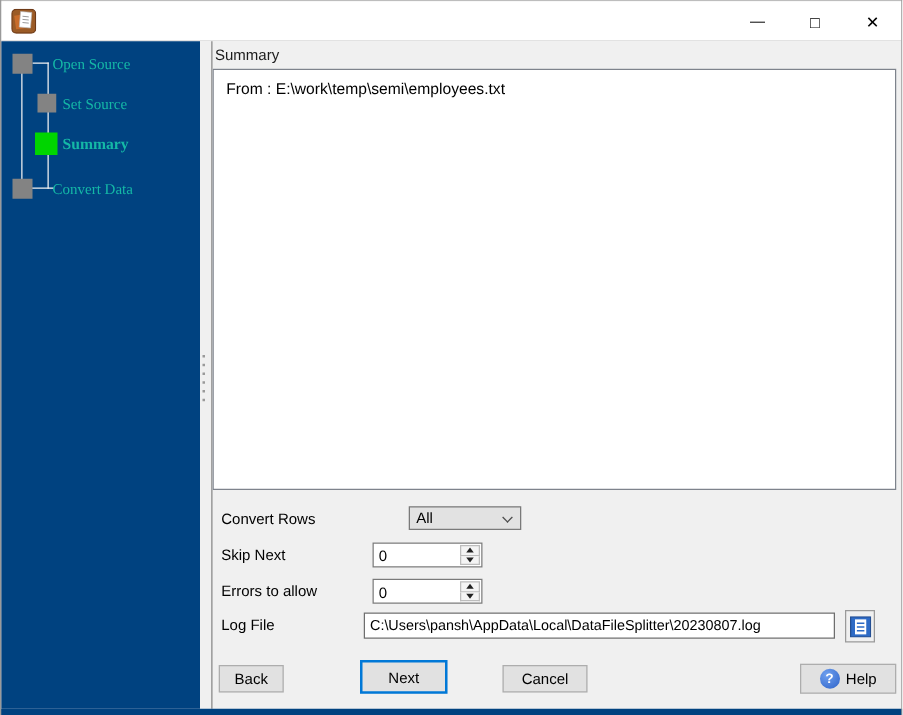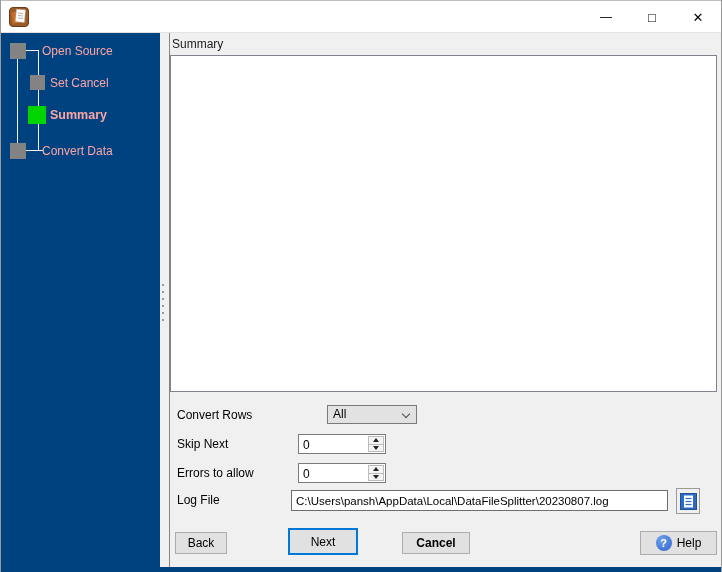--- a/index.html
+++ b/index.html
@@ -19,21 +19,21 @@
   .winbtn.min  { font-size:12px; }
   .winbtn.max  { font-size:13px; }
   .winbtn.close{ font-size:13px; }
 
   
   .sidebar { position:absolute; left:1px; top:33px; width:159px; height:534px; background:#004280; }
   .tree-line { position:absolute; background:#f2f2f2; }
   .step-sq { position:absolute; }
   .sq-gray { background:#838383; }
   .sq-green { background:#00d500; }
-  .step-label { position:absolute; color:#fca5a5; font-size:12px; white-space:nowrap; }
+  .step-label { position:absolute; color:#14b8a6; font-size:12px; white-space:nowrap;font-family:Liberation Serif, serif; }
   .step-label.active { font-weight:bold; font-size:12.5px; }
 
   
   .splitter { position:absolute; left:160px; top:33px; width:9px; height:534px; background:#f0f0f0; }
   .grip { position:absolute; left:2px; top:251px; display:flex; flex-direction:column; gap:5px; }
   .grip i { width:2px; height:2px; background:#9a9a9a; display:block; }
 
   
   .mainpanel { position:absolute; left:169px; top:33px; width:552px; height:534px; background:#f0f0f0; border-left:1px solid #868686; }
   .caption { position:absolute; left:2px; top:4px; font-size:12px; color:#1b1b1b; }
@@ -50,21 +50,21 @@
   .spinbtn + .spinbtn { border-top:none; }
   .arrow-up { width:0; height:0; border-left:3px solid transparent; border-right:3px solid transparent; border-bottom:4px solid #222; }
   .arrow-dn { width:0; height:0; border-left:3px solid transparent; border-right:3px solid transparent; border-top:4px solid #222; }
 
   .loginput { position:absolute; left:121px; top:457px; width:377px; height:21px; border:1px solid #6e6e6e; background:#fff; font-family:"Liberation Sans", sans-serif; font-size:11.5px; padding:0 4px; color:#000; }
   .viewlog { position:absolute; left:506px; top:455px; width:24px; height:26px; background:#f0f0f0; border:1px solid #9a9a9a; display:flex; align-items:center; justify-content:center; }
 
   .btn { position:absolute; height:22px; background:#e1e1e1; border:1px solid #adadad; font-size:12px; color:#000; display:flex; align-items:center; justify-content:center; font-family:"Liberation Sans", sans-serif; }
   .btn-back   { left:5px;   top:499px; width:52px; }
   .btn-next   { left:118px; top:495px; width:70px; height:27px; border:2px solid #0078d7; }
-  .btn-cancel { left:232px; top:499px; width:68px;font-weight:bold; }
+  .btn-cancel { left:232px; top:499px; width:68px; }
   .btn-help   { left:470px; top:498px; width:77px; height:24px; gap:5px; }
   .help-ic { width:16px; height:16px; border-radius:50%; background:radial-gradient(circle at 35% 30%, #6fa0ef, #2d62c8); color:#fff; font-size:11px; font-weight:bold; display:flex; align-items:center; justify-content:center; }
 
   .bottomstrip { position:absolute; left:0; top:567px; width:722px; height:5px; background:#004280; }
 </style>
 </head>
 <body>
 
 <div class="window">
   <div class="edge top"></div>
@@ -90,40 +90,41 @@
     <div class="tree-line" style="left:25px; top:17px; width:13px; height:1px;"></div>
     <div class="tree-line" style="left:37px; top:17px; width:1px; height:101px;"></div>
     <div class="tree-line" style="left:24px; top:117px; width:18px; height:1px;"></div>
 
     <div class="step-sq sq-gray" style="left:9px;  top:10px; width:16px; height:16px;"></div>
     <div class="step-sq sq-gray" style="left:29px; top:42px; width:15px; height:15px;"></div>
     <div class="step-sq sq-green" style="left:27px; top:73px; width:18px; height:18px;"></div>
     <div class="step-sq sq-gray" style="left:9px;  top:110px; width:16px; height:16px;"></div>
 
     <div class="step-label" style="left:41px; top:11px;">Open Source</div>
-    <div class="step-label" style="left:49px; top:43px;">Set Cancel</div>
+    <div class="step-label" style="left:49px; top:43px;">Set Source</div>
     <div class="step-label active" style="left:49px; top:75px;">Summary</div>
     <div class="step-label" style="left:41px; top:111px;">Convert Data</div>
   </div>
 
   <div class="splitter">
     <div class="grip">
       <i></i>
         <i></i>
         <i></i>
         <i></i>
         <i></i>
         <i></i>
     </div>
   </div>
 
   <div class="mainpanel">
     <div class="caption">Summary</div>
 
     <div class="sumbox">
+      <div>From : E:\work\temp\semi\employees.txt</div>
     </div>
 
     <div class="flabel" style="left:7px; top:375px;text-align:center;">Convert Rows</div>
     <div class="dropdown">
       <span>All</span>
       <span class="chev"></span>
     </div>
 
     <div class="flabel" style="left:7px; top:404px;">Skip Next</div>
     <div class="spinner" style="top:401px;">

